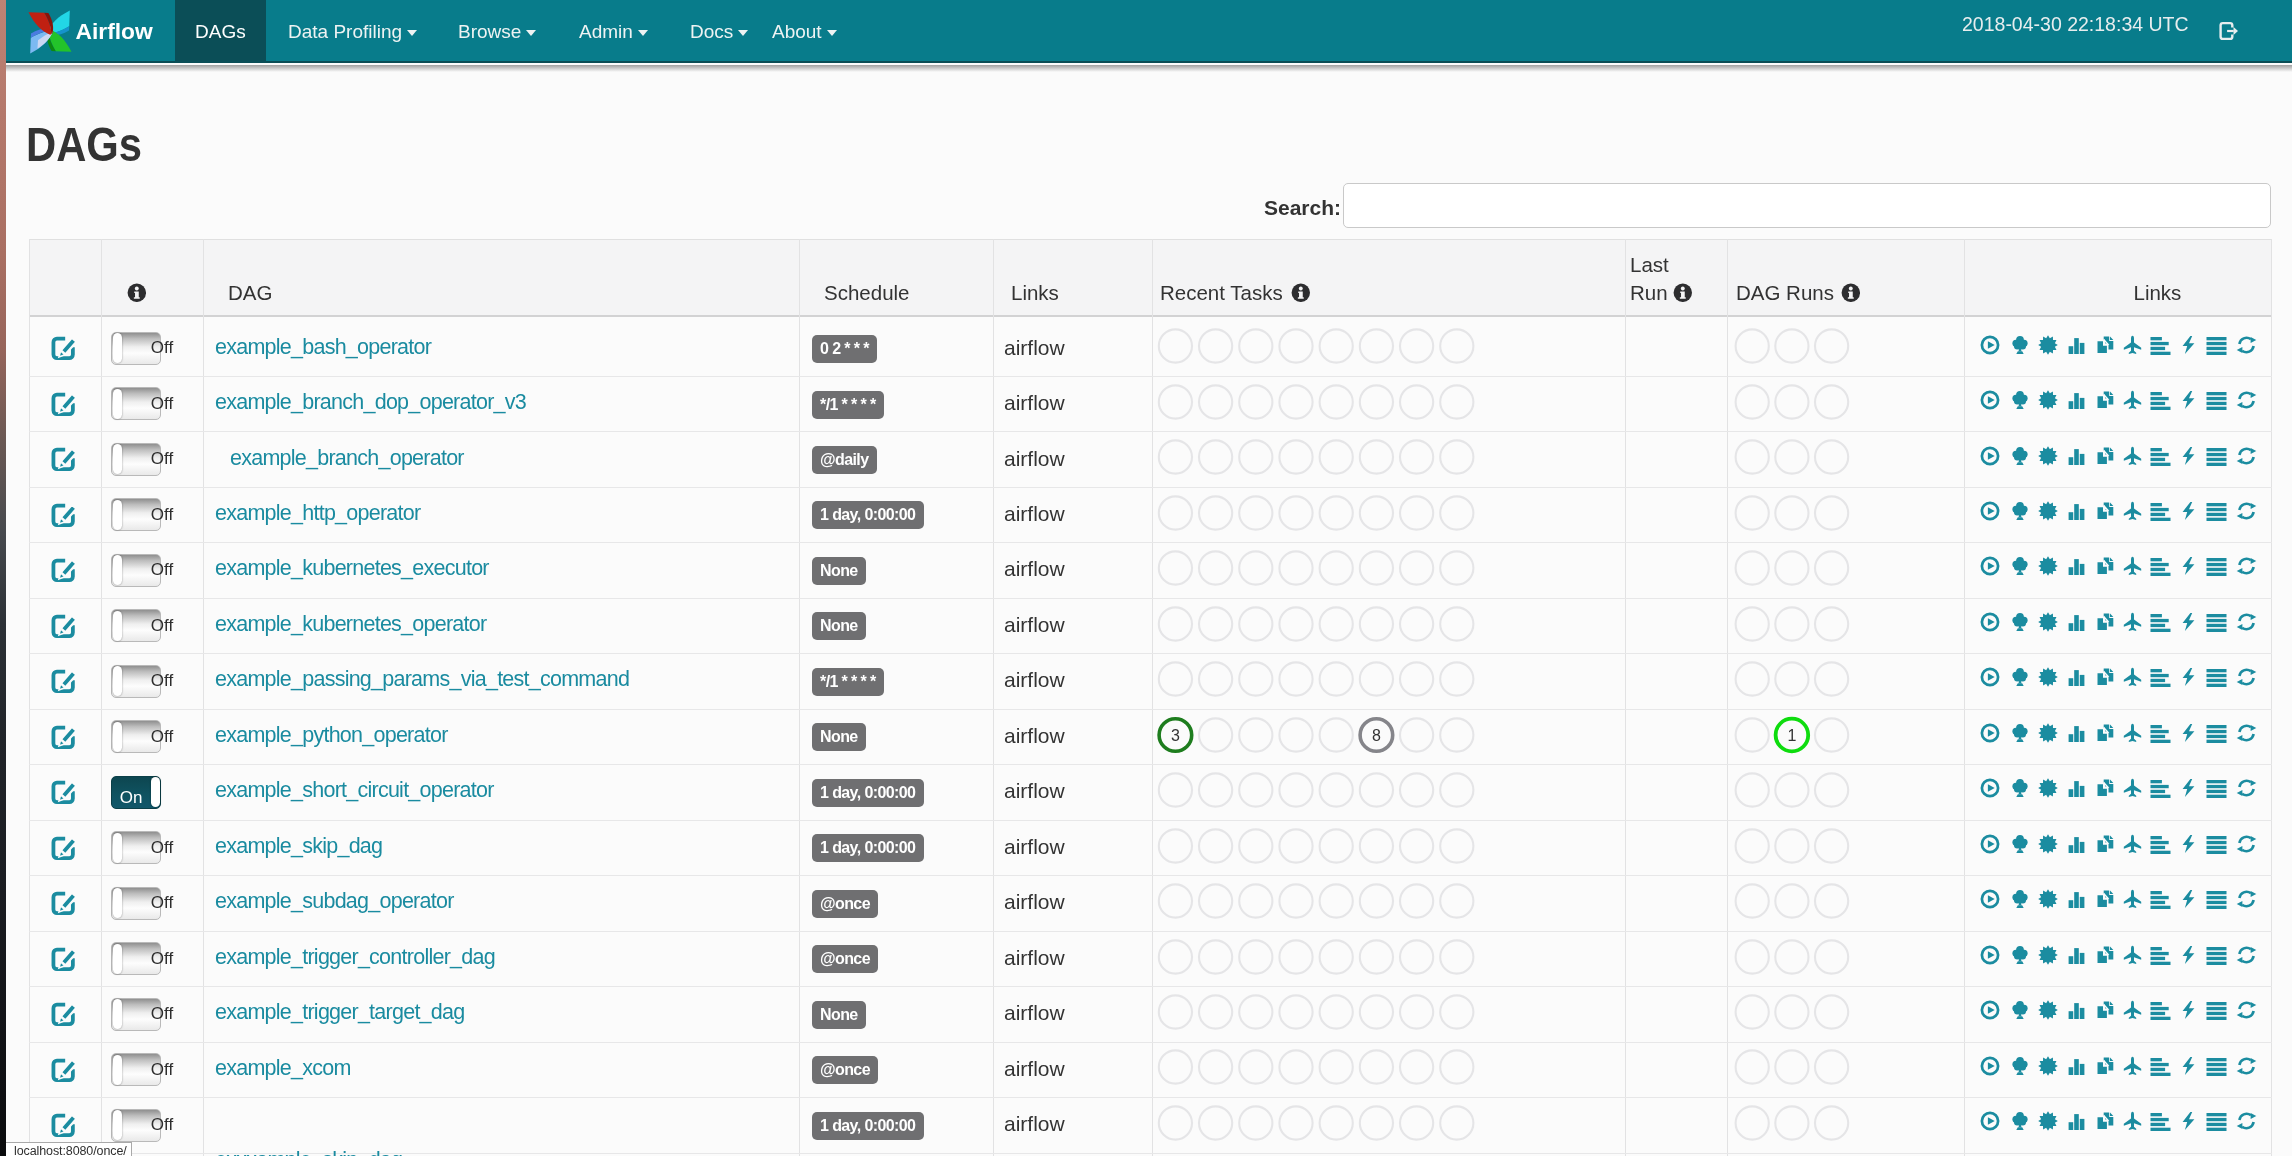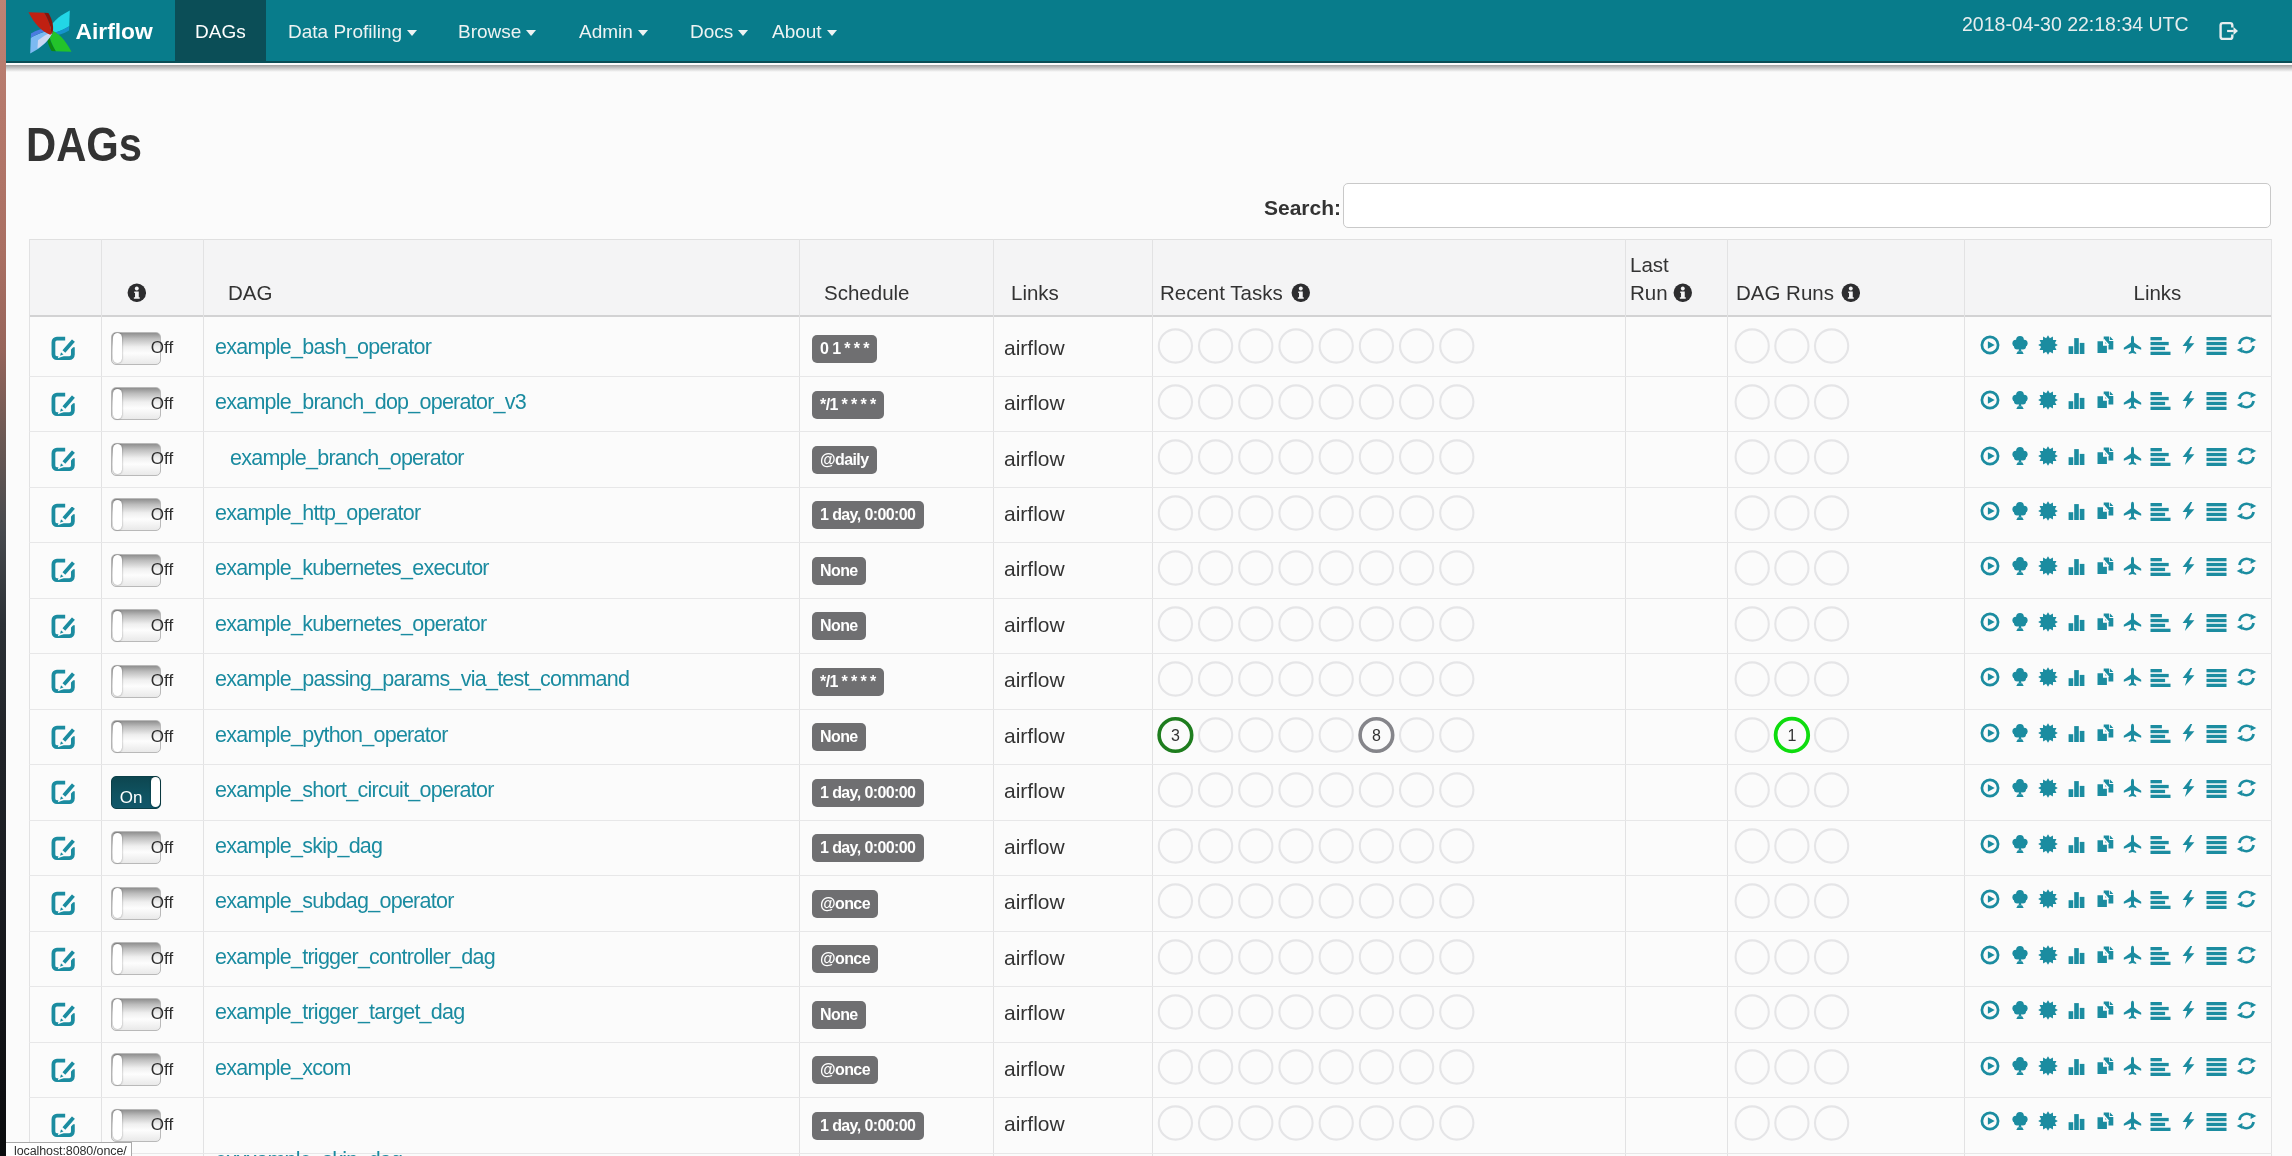--- a/index.html
+++ b/index.html
@@ -211,21 +211,21 @@
   </svg>
 <div class="th" style="left:2133.5px;top:281px">Links</div>
 <svg class="abs" style="left:51px;top:333.4px" width="27" height="27" viewBox="0 0 20 20">
     <use href="#g-edit"></use>
   </svg>
 <div class="tog off" style="left:111px;top:331.9px">
     <div class="knob"></div>
     <div class="lab">Off</div>
   </div>
 <div class="daglink" style="left:215px;top:336.5px">example_bash_operator</div>
-<div class="badge" style="left:811.5px;top:335.0px">0 1 * * *</div>
+<div class="badge" style="left:811.5px;top:335.0px">0 2 * * *</div>
 <div class="owner" style="left:1004px;top:336.5px">airflow</div>
 <svg class="abs" style="left:1156.5px;top:326.3px" width="320" height="40">
     <circle cx="18.4" cy="20" r="16.6" fill="none" stroke="#e5e5e7" stroke-width="2.1"></circle>
     <circle cx="58.6" cy="20" r="16.6" fill="none" stroke="#e5e5e7" stroke-width="2.1"></circle>
     <circle cx="98.80000000000001" cy="20" r="16.6" fill="none" stroke="#e5e5e7" stroke-width="2.1"></circle>
     <circle cx="139.0" cy="20" r="16.6" fill="none" stroke="#e5e5e7" stroke-width="2.1"></circle>
     <circle cx="179.20000000000002" cy="20" r="16.6" fill="none" stroke="#e5e5e7" stroke-width="2.1"></circle>
     <circle cx="219.4" cy="20" r="16.6" fill="none" stroke="#e5e5e7" stroke-width="2.1"></circle>
     <circle cx="259.6" cy="20" r="16.6" fill="none" stroke="#e5e5e7" stroke-width="2.1"></circle>
     <circle cx="299.8" cy="20" r="16.6" fill="none" stroke="#e5e5e7" stroke-width="2.1"></circle>

